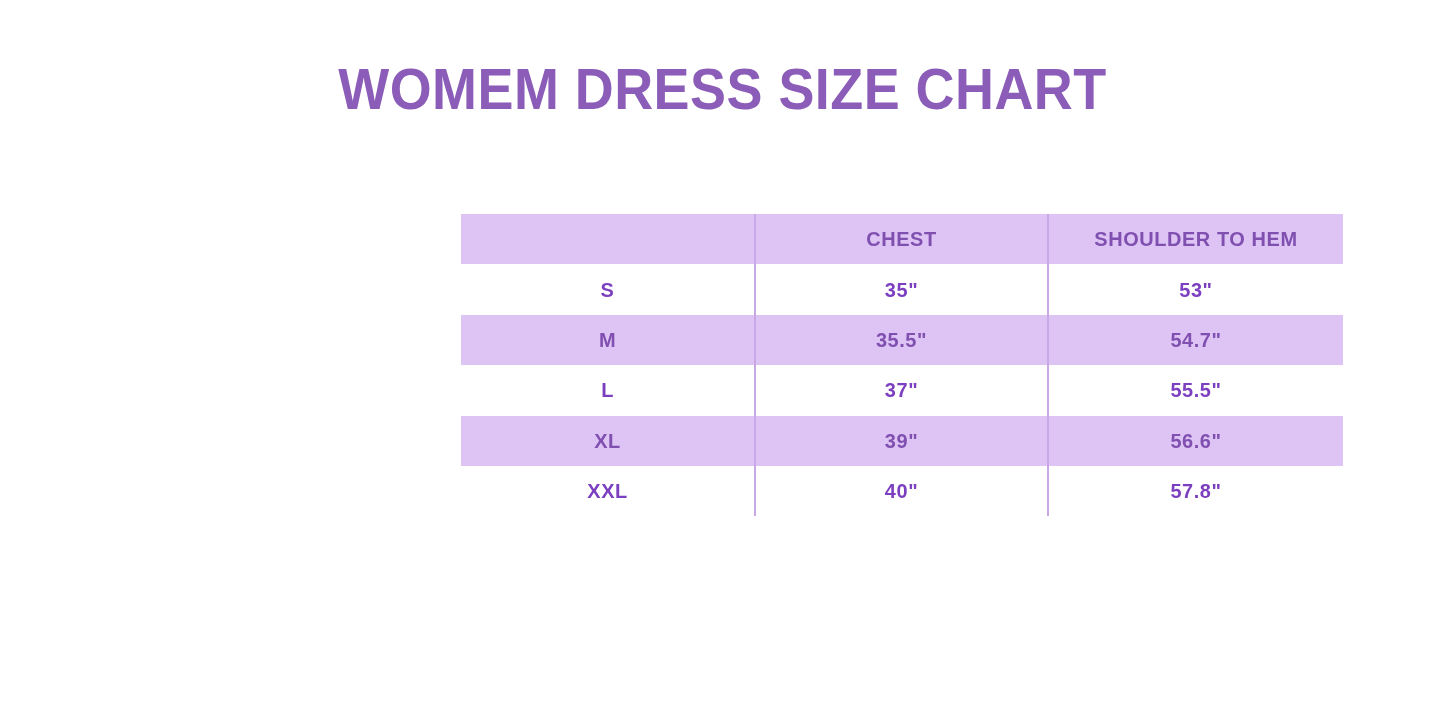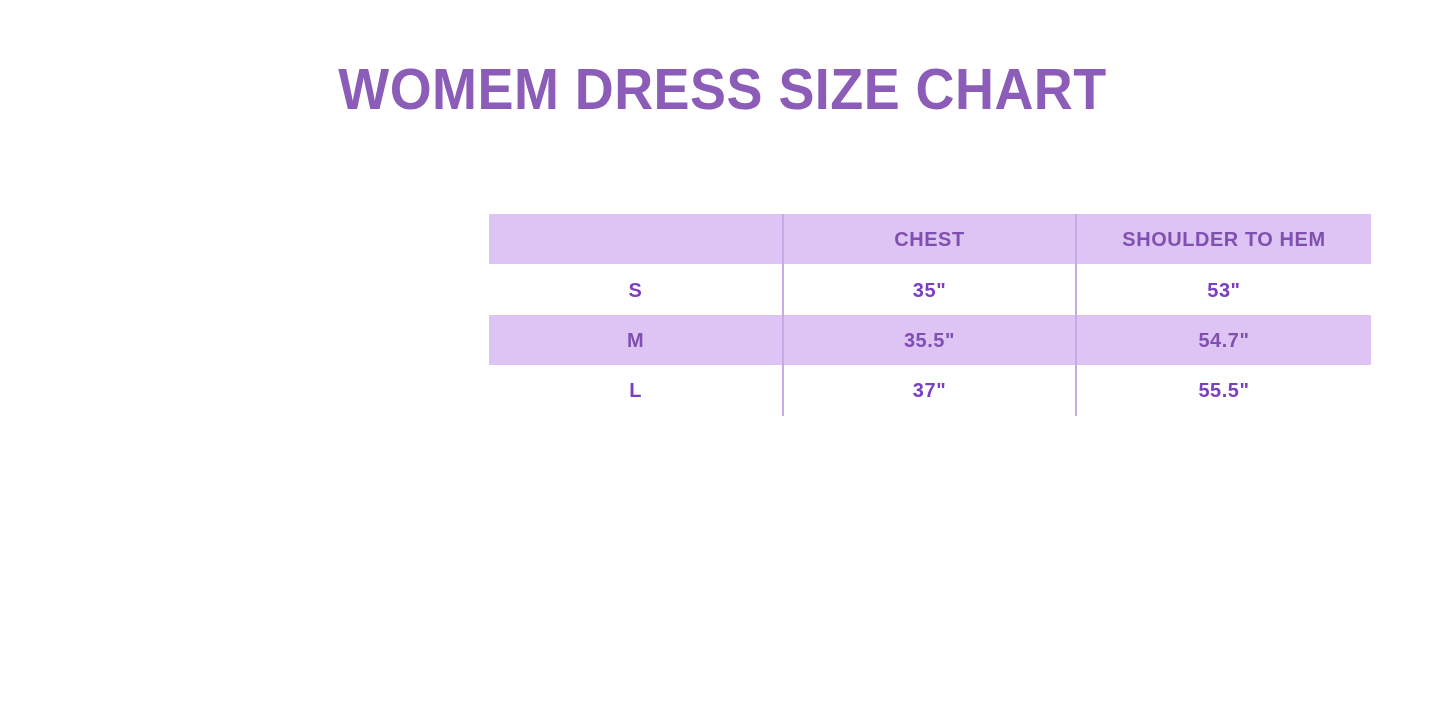--- a/index.html
+++ b/index.html
@@ -25,21 +25,21 @@
     font-weight: bold;
     letter-spacing: 0.5px;
     color: #8B5DB8;
     transform: scaleX(0.93);
     transform-origin: center center;
     white-space: nowrap;
   }
 
   #size-table {
     position: absolute;
-    left: 489px;
+    left: 461px;
     top: 214px;
     width: 882px;
     border-collapse: collapse;
     table-layout: fixed;
   }
 
   #size-table col.c-size { width: 294px; }
   #size-table col.c-chest { width: 293px; }
   #size-table col.c-hem  { width: 295px; }
 
@@ -108,14 +108,24 @@
     <tr class="shaded">
       <td>M</td>
       <td>35.5"</td>
       <td>54.7"</td>
     </tr>
     <tr class="plain">
       <td>L</td>
       <td>37"</td>
       <td>55.5"</td>
     </tr>
+    <tr class="shaded">
+      <td>XL</td>
+      <td>39"</td>
+      <td>56.6"</td>
+    </tr>
+    <tr class="plain">
+      <td>XXL</td>
+      <td>40"</td>
+      <td>57.8"</td>
+    </tr>
   </tbody>
 </table>
 
 </body></html>

